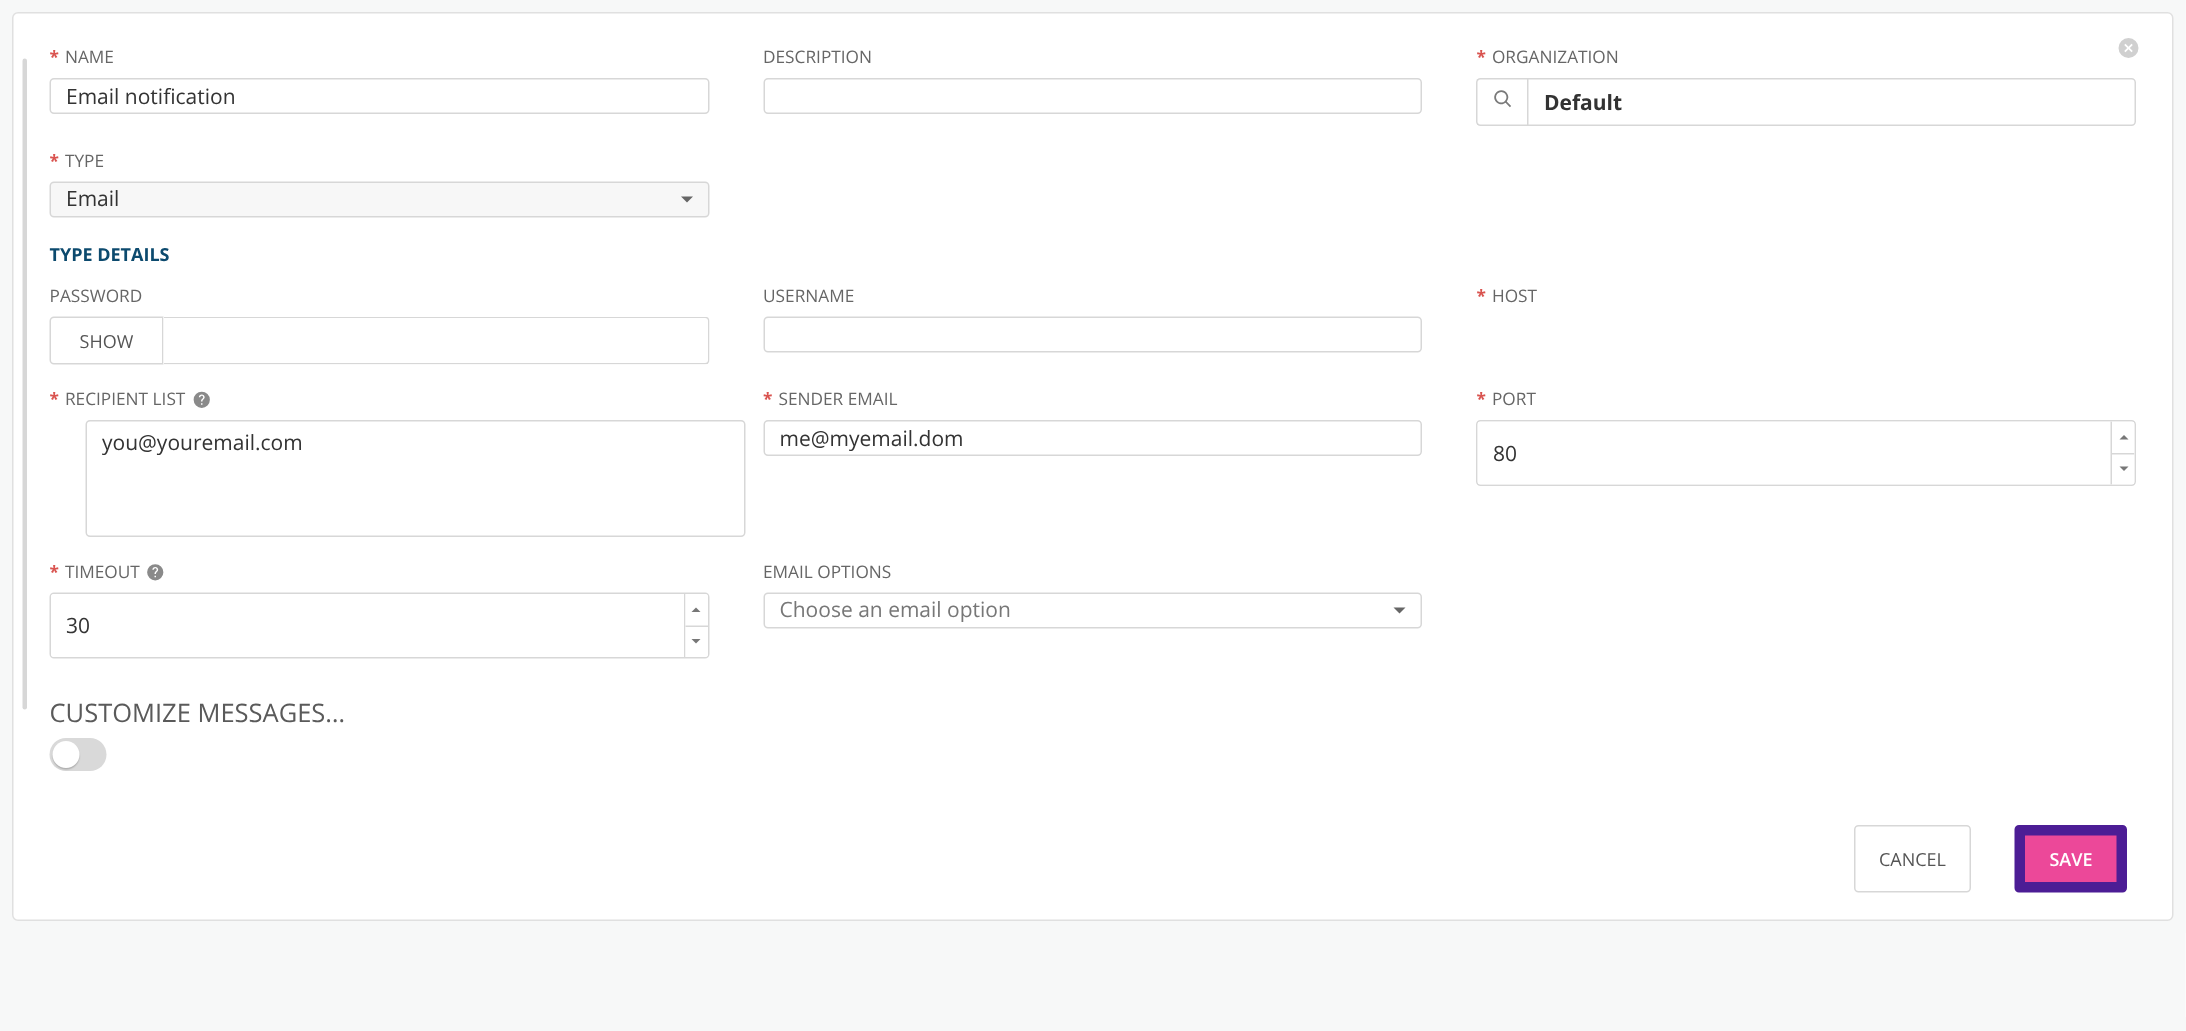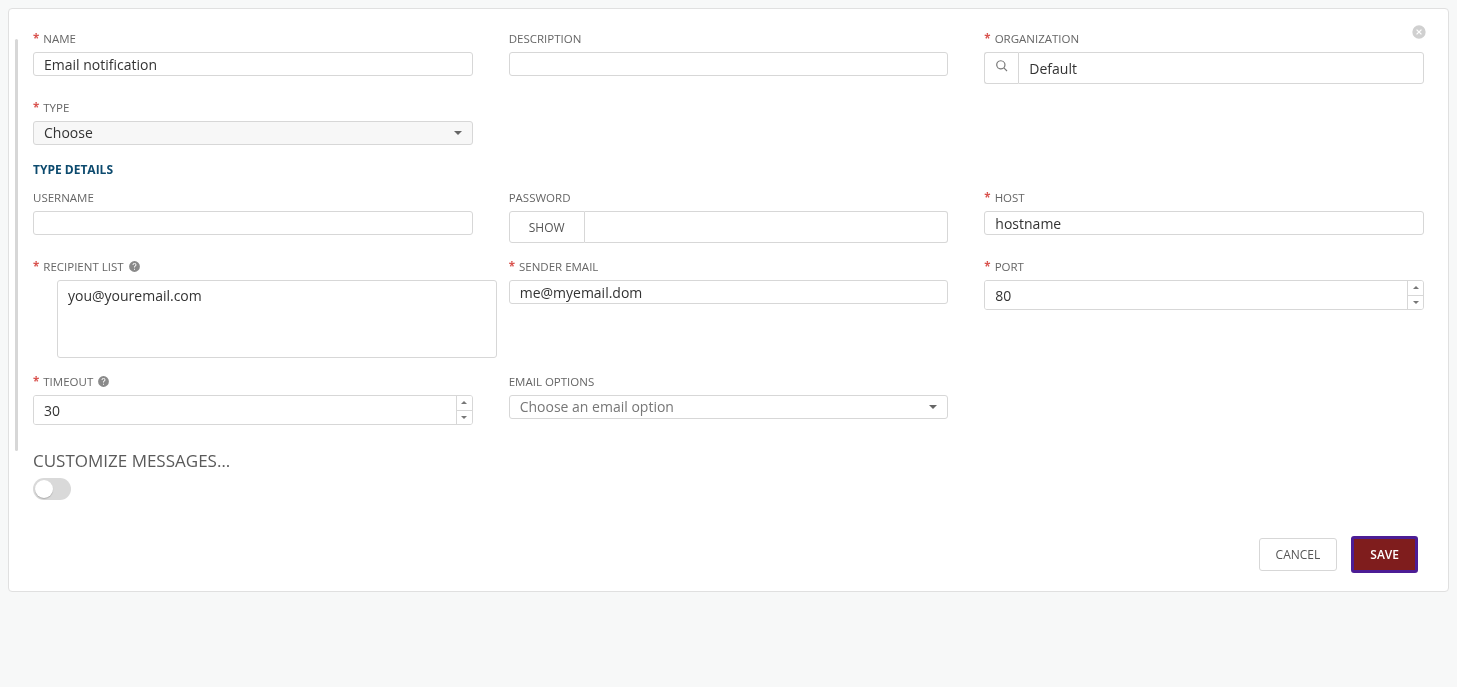--- a/index.html
+++ b/index.html
@@ -131,20 +131,21 @@
   .lookup-icon svg { width: 14px; height: 14px; fill: currentColor; }
   .lookup-input {
     flex: 1;
     border: 1px solid #d7d7d7;
     border-radius: 0 3px 3px 0;
     font-size: 14px;
     font-family: inherit;
     padding: 6px 10px;
     height: 32px;
     color: #333;
+    font-weight: bold;
   }
 
   .password-wrap {
     display: flex;
   }
   .show-btn {
     width: 76px;
     border: 1px solid #d7d7d7;
     border-radius: 3px 0 0 3px;
     background: #fff;
@@ -166,21 +167,21 @@
     font-size: 14px;
     font-family: inherit;
   }
 
   .number-wrap {
     display: flex;
     align-items: stretch;
     width: 100%;
     border: 1px solid #d7d7d7;
     border-radius: 3px;
-    height: 30px;
+    height: 44px;
     overflow: hidden;
   }
   .number-value {
     flex: 1;
     border: none;
     font-size: 14px;
     font-family: inherit;
     padding: 6px 10px;
     color: #333;
     background: #fff;
@@ -243,41 +244,40 @@
     background: #fff;
     border-radius: 50%;
     top: 2px;
     left: 2px;
     box-shadow: 0 1px 1px rgba(0,0,0,.2);
   }
 
   .footer {
     display: flex;
     justify-content: flex-end;
-    gap: 14px;
+    gap: 29px;
     margin-top: 36px;
     padding-right: 6px;
-    align-items: center;
   }
   .btn {
     font-family: inherit;
     font-size: 12px;
     text-transform: uppercase;
     padding: 7px 16px;
     border-radius: 3px;
     cursor: pointer;
   }
   .btn-default {
     background: #fff;
     border: 1px solid #d7d7d7;
     color: #555;
   }
   .btn-primary {
-    background: #7f1d1d;
-    border: 3px solid #4c1d95;
+    background: #ec4899;
+    border: 7px solid #4c1d95;
     color: #fff;
     font-weight: 600;
   }
 </style>
 </head>
 <body>
 
 <div class="panel">
   <div class="accent-bar"></div>
 
@@ -322,52 +322,51 @@
     </div>
   </div>
 
   <div class="row">
     <div class="col">
       <div class="field-label">
         <span class="req">*</span>
         <span>TYPE</span>
       </div>
       <div class="select-ctl">
-        <span>Choose</span>
+        <span>Email</span>
         <span class="select-caret"></span>
       </div>
     </div>
     <div class="col"></div>
     <div class="col"></div>
   </div>
 
   <div class="section-title">TYPE DETAILS</div>
 
   <div class="row">
-    <div class="col">
-      <div class="field-label">
-        <span>USERNAME</span>
-      </div>
-      <input class="text-input" value="" style="">
-    </div>
     <div class="col">
       <div class="field-label">
         <span>PASSWORD</span>
       </div>
       <div class="password-wrap">
         <div class="show-btn">SHOW</div>
         <input type="password" class="password-input" value="" style="">
       </div>
     </div>
     <div class="col">
       <div class="field-label">
+        <span>USERNAME</span>
+      </div>
+      <input class="text-input" value="" style="">
+    </div>
+    <div class="col">
+      <div class="field-label">
         <span class="req">*</span>
         <span>HOST</span>
       </div>
-      <input class="text-input" value="hostname" style="">
     </div>
   </div>
 
   <div class="row" style="align-items:flex-start;">
     <div class="col">
       <div class="field-label">
         <span class="req">*</span>
         <span>RECIPIENT LIST</span>
         <span class="help-icon">
           <svg viewBox="0 0 24 24">

